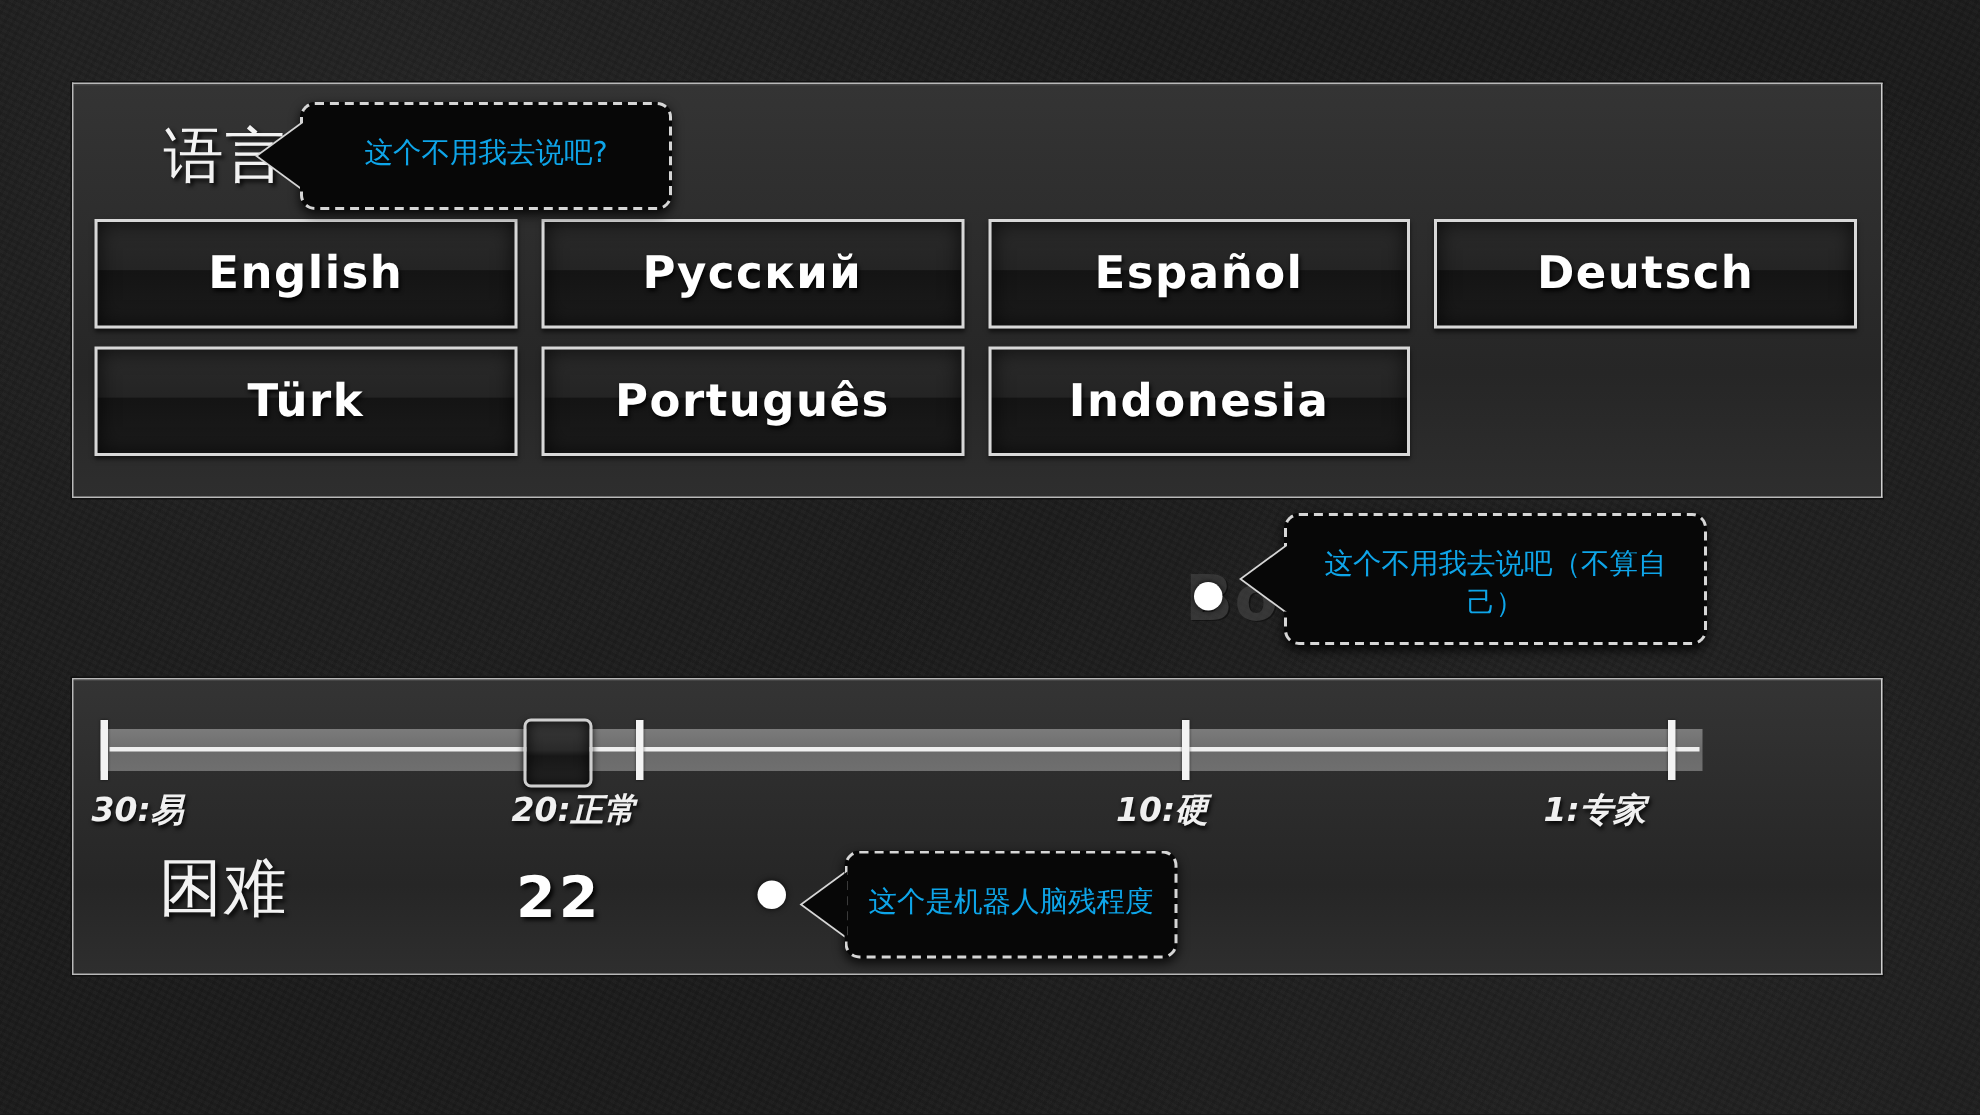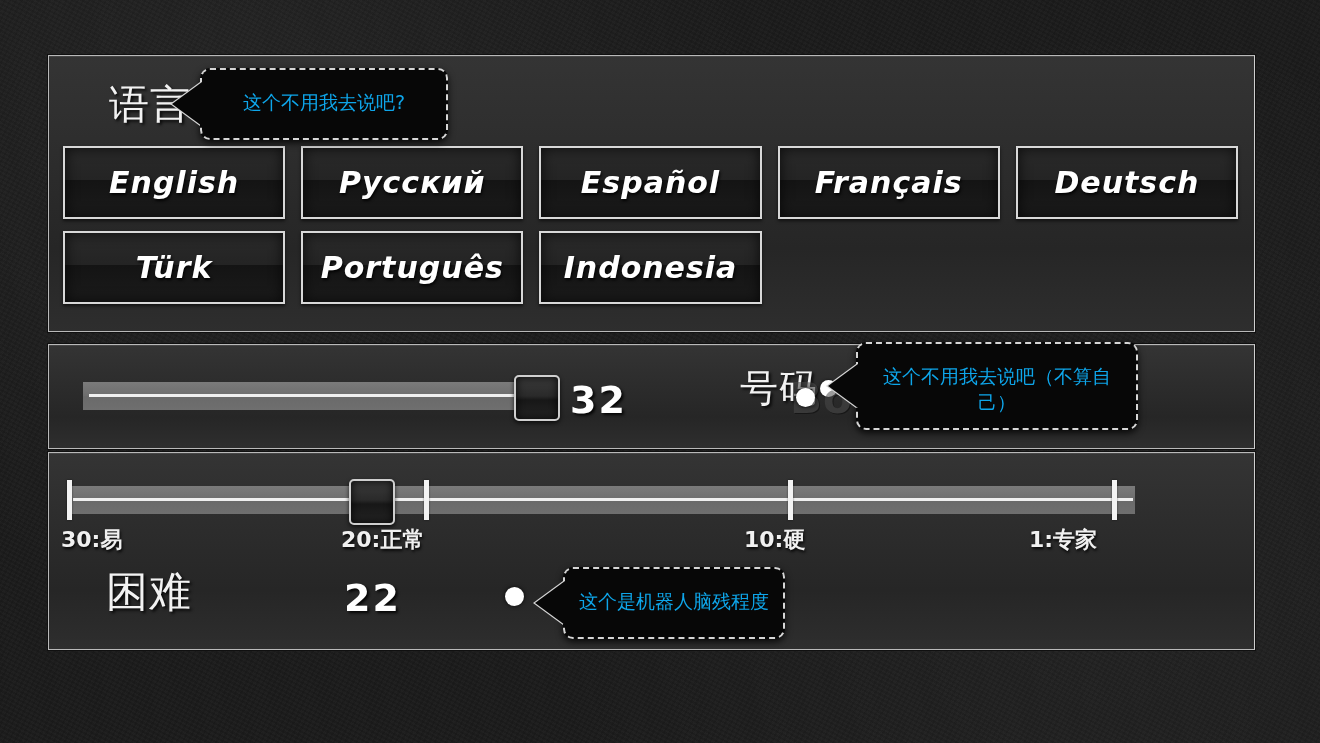--- a/index.html
+++ b/index.html
@@ -44,22 +44,22 @@
   #lang-title{left:18px;top:28px;}
   .anchor-dot{
     display:inline-block;width:17px;height:17px;border-radius:50%;
     background:#fff;vertical-align:middle;margin-left:2px;margin-bottom:4px;
     box-shadow:0 0 3px rgba(0,0,0,.7);
   }
 
   
   #lang-grid{
     position:absolute;left:14px;top:90px;width:1175px;
-    display:grid;grid-template-columns:repeat(5,1fr);
-    grid-auto-rows:73px;column-gap:16px;row-gap:12px;font-style:italic;
+    display:grid;grid-template-columns:repeat(4,1fr);
+    grid-auto-rows:73px;column-gap:16px;row-gap:12px;
   }
   .lang-btn{
     position:relative;
     background:linear-gradient(180deg,#2a2a2a 0%,#242424 46%,#141414 47%,#1b1b1b 100%);
     border:2px solid #d8d8d8;
     display:flex;align-items:center;justify-content:center;
     color:#ffffff;
     font-size:30px;
     font-weight:700;
     letter-spacing:1px;
@@ -92,20 +92,21 @@
   }
   .slider-value{
     position:absolute;color:#ffffff;
     font-size:38px;font-weight:700;letter-spacing:2px;
     text-shadow:2px 2px 3px rgba(0,0,0,.9);
   }
   .tick-label{
     position:absolute;color:#f0f0f0;
     font-size:22px;font-weight:700;white-space:nowrap;
     text-shadow:1px 2px 3px rgba(0,0,0,.9);
+    font-style:italic;
   }
 
   
   #bots-watermark{
     position:absolute;left:790px;top:374px;
     font-size:42px;font-weight:800;letter-spacing:1px;
     color:#4a4a4a;opacity:.55;
     text-shadow:1px 1px 0 #0b0b0b;
     pointer-events:none;
   }
@@ -173,45 +174,34 @@
       <div class="lang-btn">
           <span>English</span>
         </div>
       <div class="lang-btn">
           <span>Русский</span>
         </div>
       <div class="lang-btn">
           <span>Español</span>
         </div>
       <div class="lang-btn">
-          <span>Français</span>
-        </div>
-      <div class="lang-btn">
           <span>Deutsch</span>
         </div>
       <div class="lang-btn">
           <span>Türk</span>
         </div>
       <div class="lang-btn">
           <span>Português</span>
         </div>
       <div class="lang-btn">
           <span>Indonesia</span>
         </div>
     </div>
   </div>
 
-  <div class="panel" id="panel-bots">
-    <div class="track" id="bots-track" style="left:34px;top:37px;width:472px;"></div>
-    <div class="handle" id="bots-handle" style="left:465px;top:30px;"></div>
-    <div class="slider-value" id="bots-value" style="left:521px;top:33px;">32</div>
-    <div class="sec-head" style="left:649px;top:24px;font-size:38px;">
-      <span>号码</span><span class="anchor-dot"></span>
-    </div>
-  </div>
 
   <div id="bots-watermark">Bots</div>
 
   <div class="panel" id="panel-diff">
     <div class="track" id="diff-track" style="left:18px;top:33px;width:1068px;"></div>
 
     <div class="tickmark" style="left:18px;top:27px;"></div>
     <div class="tickmark" style="left:375px;top:27px;"></div>
     <div class="tickmark" style="left:739px;top:27px;"></div>
     <div class="tickmark" style="left:1063px;top:27px;"></div>

